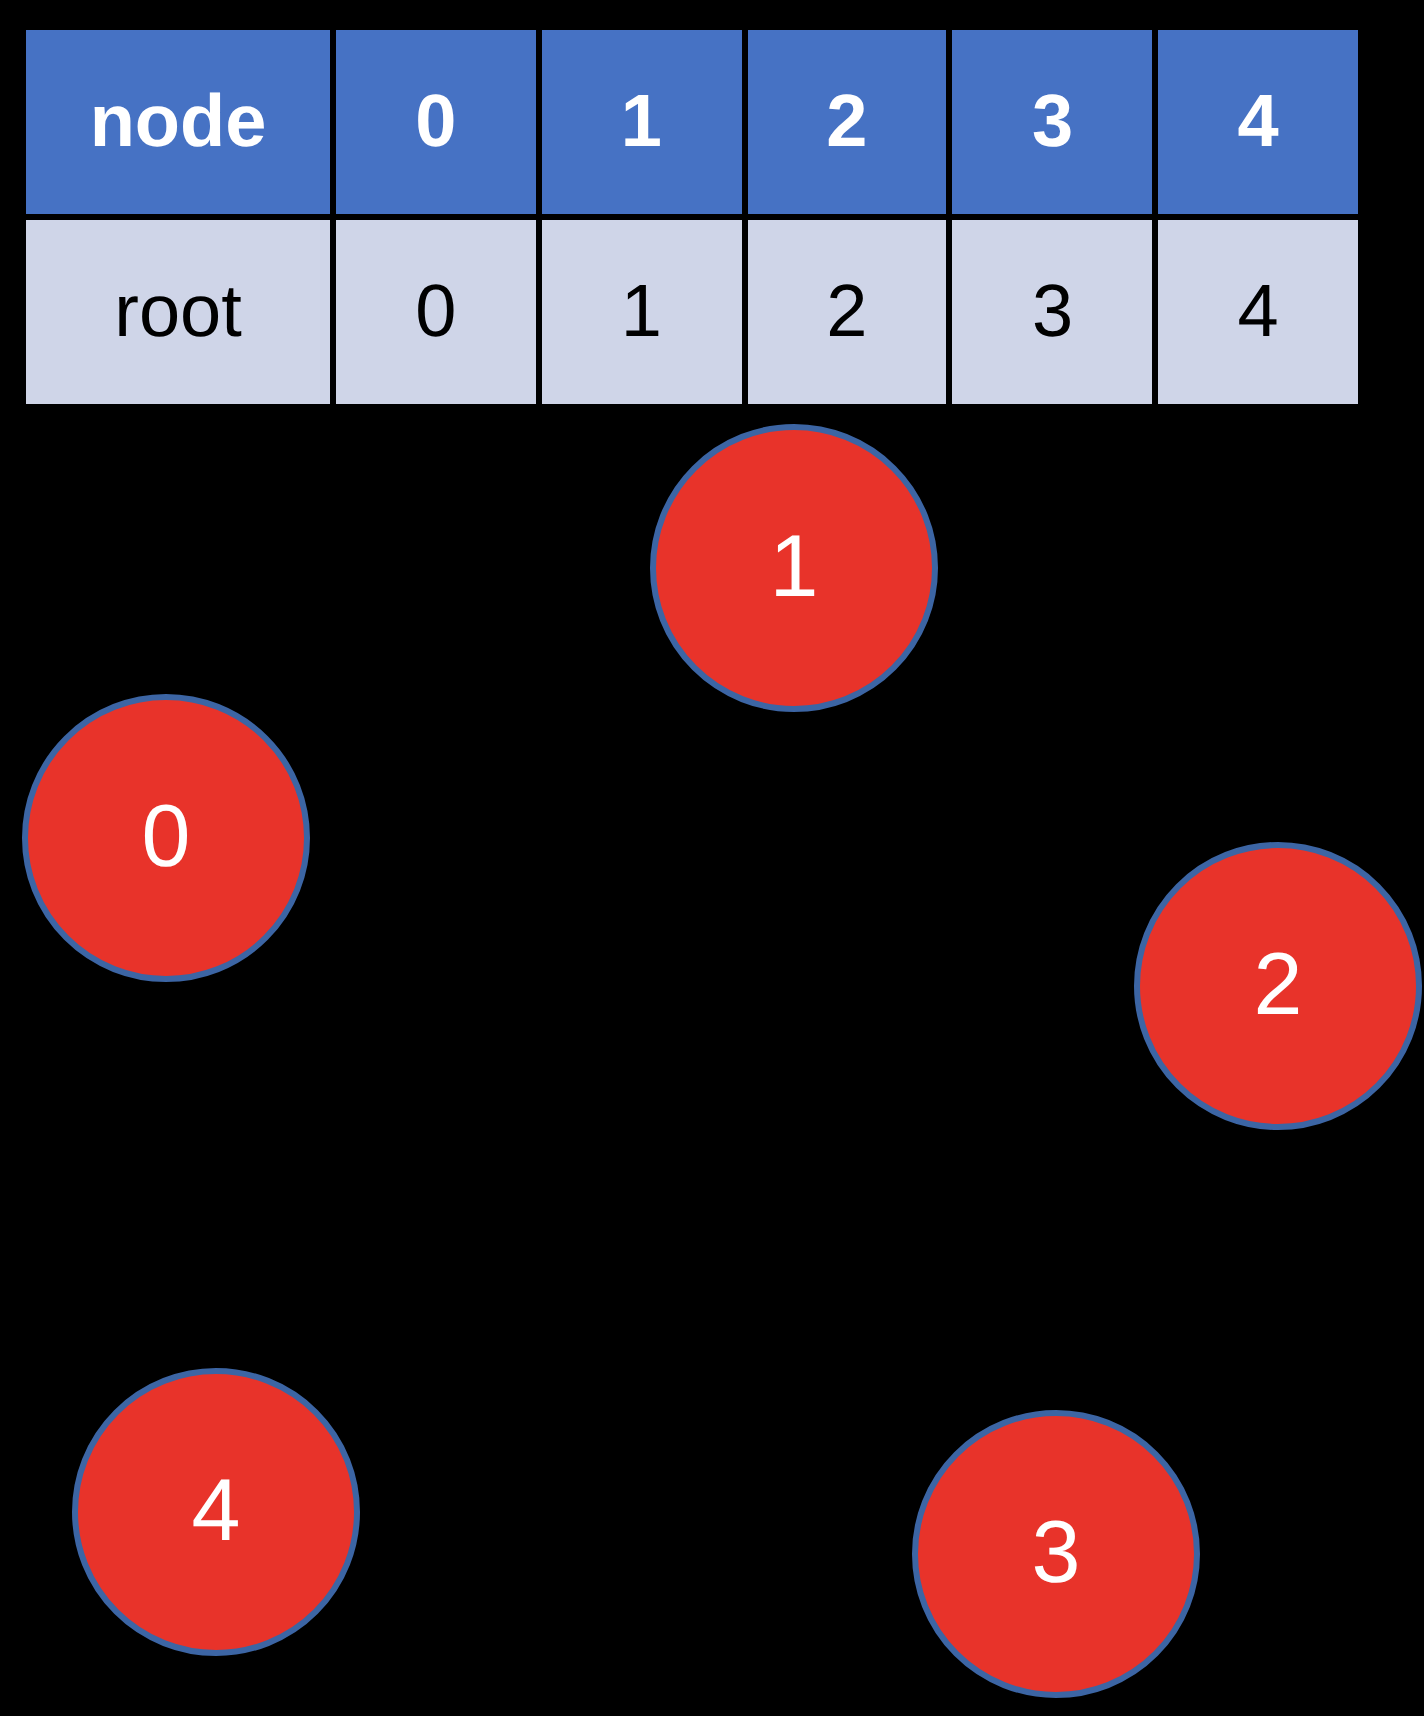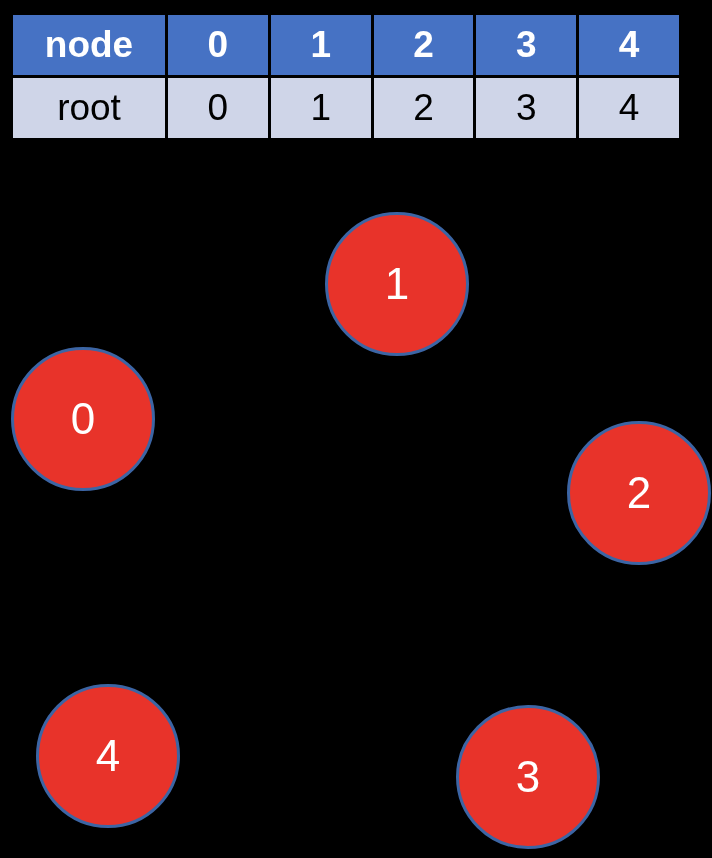--- a/index.html
+++ b/index.html
@@ -21,21 +21,21 @@
   #root-table {
     position: absolute;
     left: 10px;
     top: 12px;
     width: 672px;
     border-collapse: separate;
     border-spacing: 3px;
     table-layout: fixed;
   }
   #root-table td {
-    padding: 0;
+    padding: 16px;
     height: 60px;
     text-align: center;
     vertical-align: middle;
     line-height: 60px;
     white-space: nowrap;
   }
   #root-table .col-label { width: 131px; }
   #root-table .col-data  { width: 86px; }
 
   .hdr-cell {

